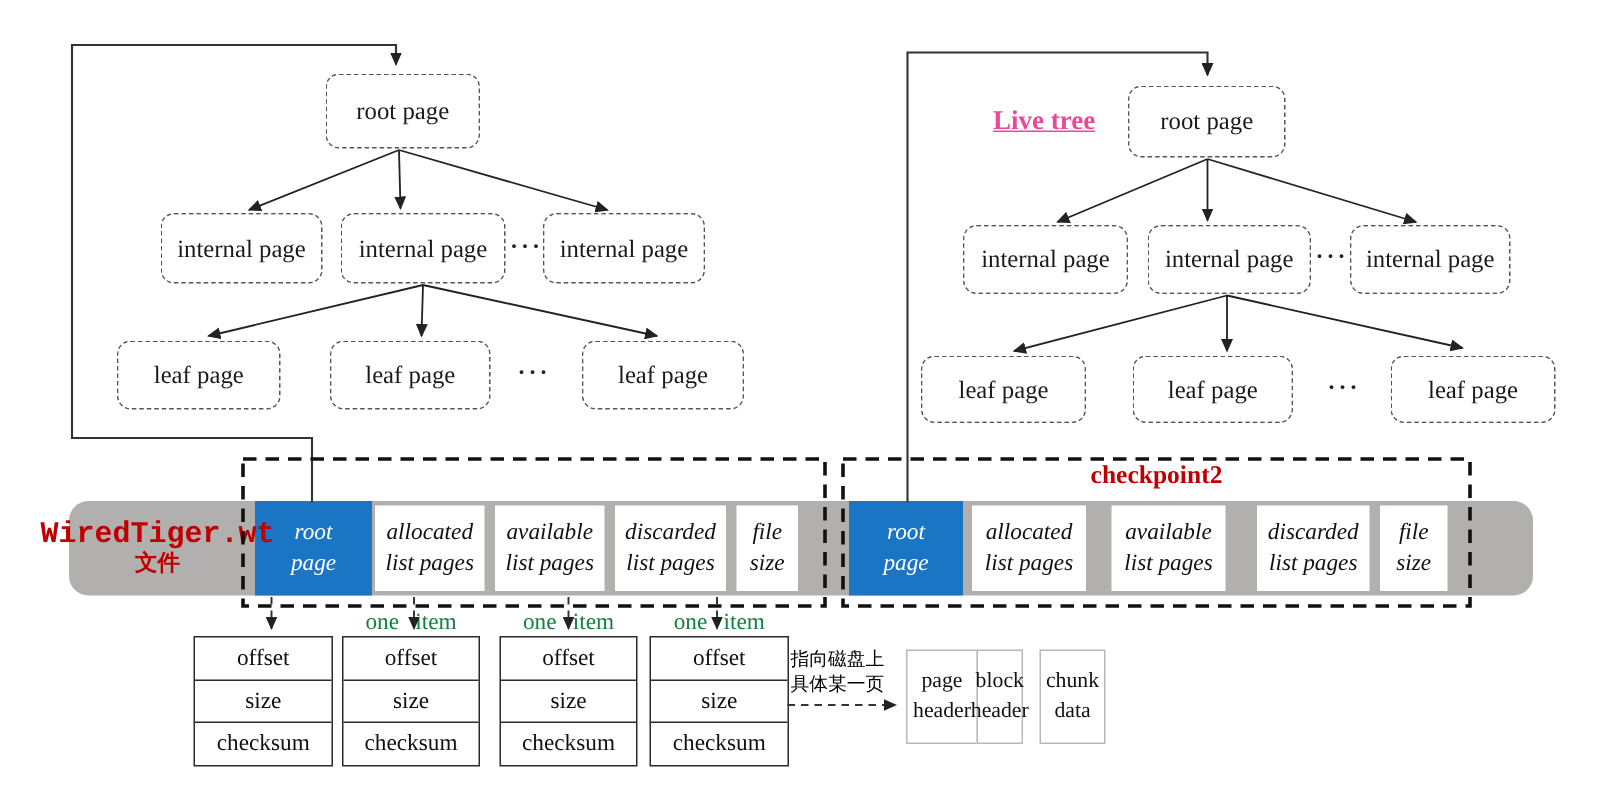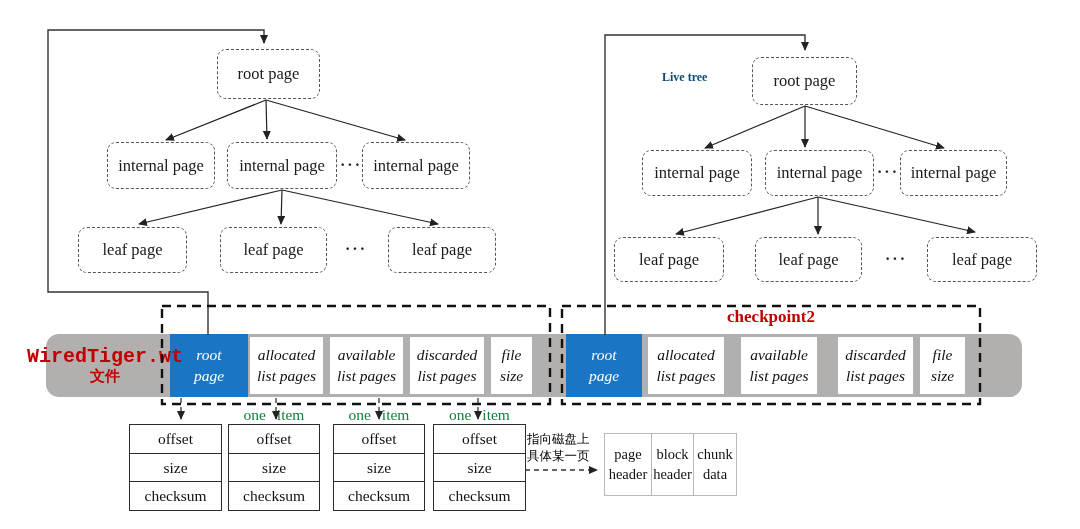--- a/index.html
+++ b/index.html
@@ -15,21 +15,21 @@
     position:absolute;z-index:2;background:#fff;
     border:1.5px dashed #555;border-radius:9px;
     display:flex;align-items:center;justify-content:center;
     font-size:16.5px;color:#1a1a1a;white-space:nowrap;
   }
   .dots{
     position:absolute;z-index:2;color:#222;font-size:16px;letter-spacing:2px;
     font-weight:bold;
   }
   .tree-title{
-    position:absolute;z-index:3;color:#0c4a6e;font-weight:bold;font-size:12px;white-space:nowrap;
+    position:absolute;z-index:3;color:#ec4899;font-weight:bold;font-size:18px;white-space:nowrap;text-decoration:underline;
   }
 
   
   .bar{
     position:absolute;z-index:1;left:46px;top:334px;width:976px;height:63px;
     background:#b2afaf;border-radius:13px;
   }
   .bar-label{
     position:absolute;z-index:3;left:46px;top:334px;width:118px;height:63px;
     display:flex;flex-direction:column;align-items:center;justify-content:center;
@@ -244,21 +244,21 @@
 
   <div class="disk-note">
     <div>指向磁盘上</div>
     <div>具体某一页</div>
   </div>
 
   <div class="pblock" style="left:604px;width:48px;">
     <span>page</span>
     <span>header</span>
   </div>
-  <div class="pblock" style="left:651px;width:43px;text-align:right;">
+  <div class="pblock" style="left:651px;width:31px;text-align:right;">
     <span>block</span>
     <span>header</span>
   </div>
   <div class="pblock" style="left:693px;width:44px;">
     <span>chunk</span>
     <span>data</span>
   </div>
 
 </div>
 

